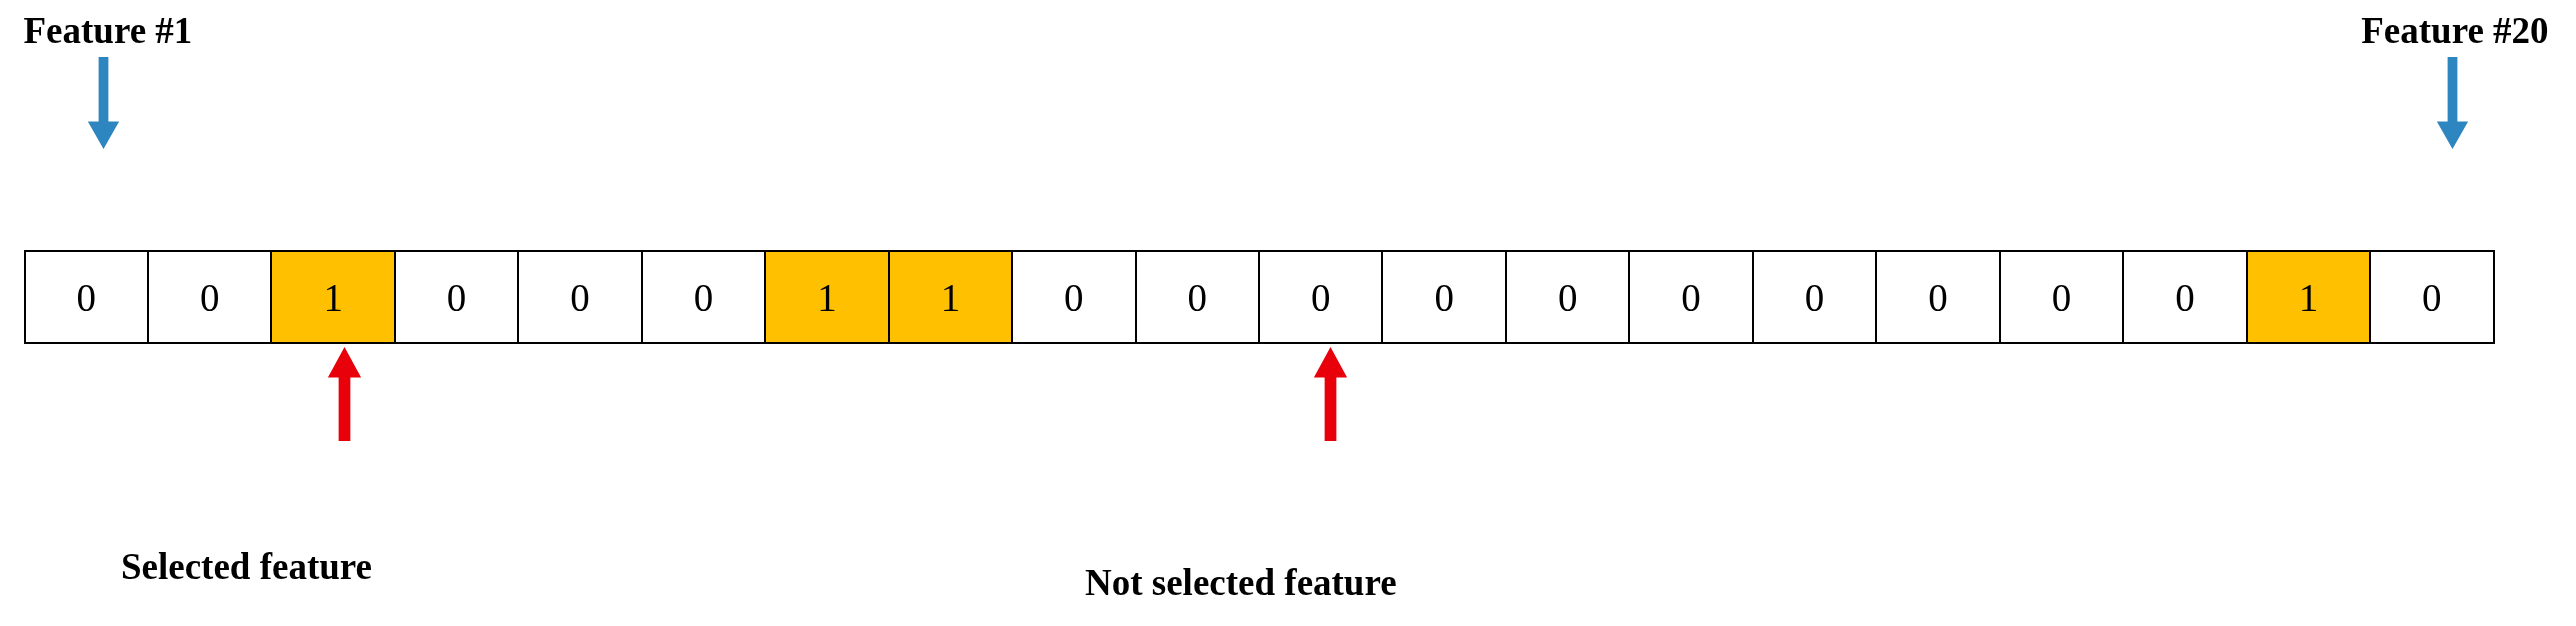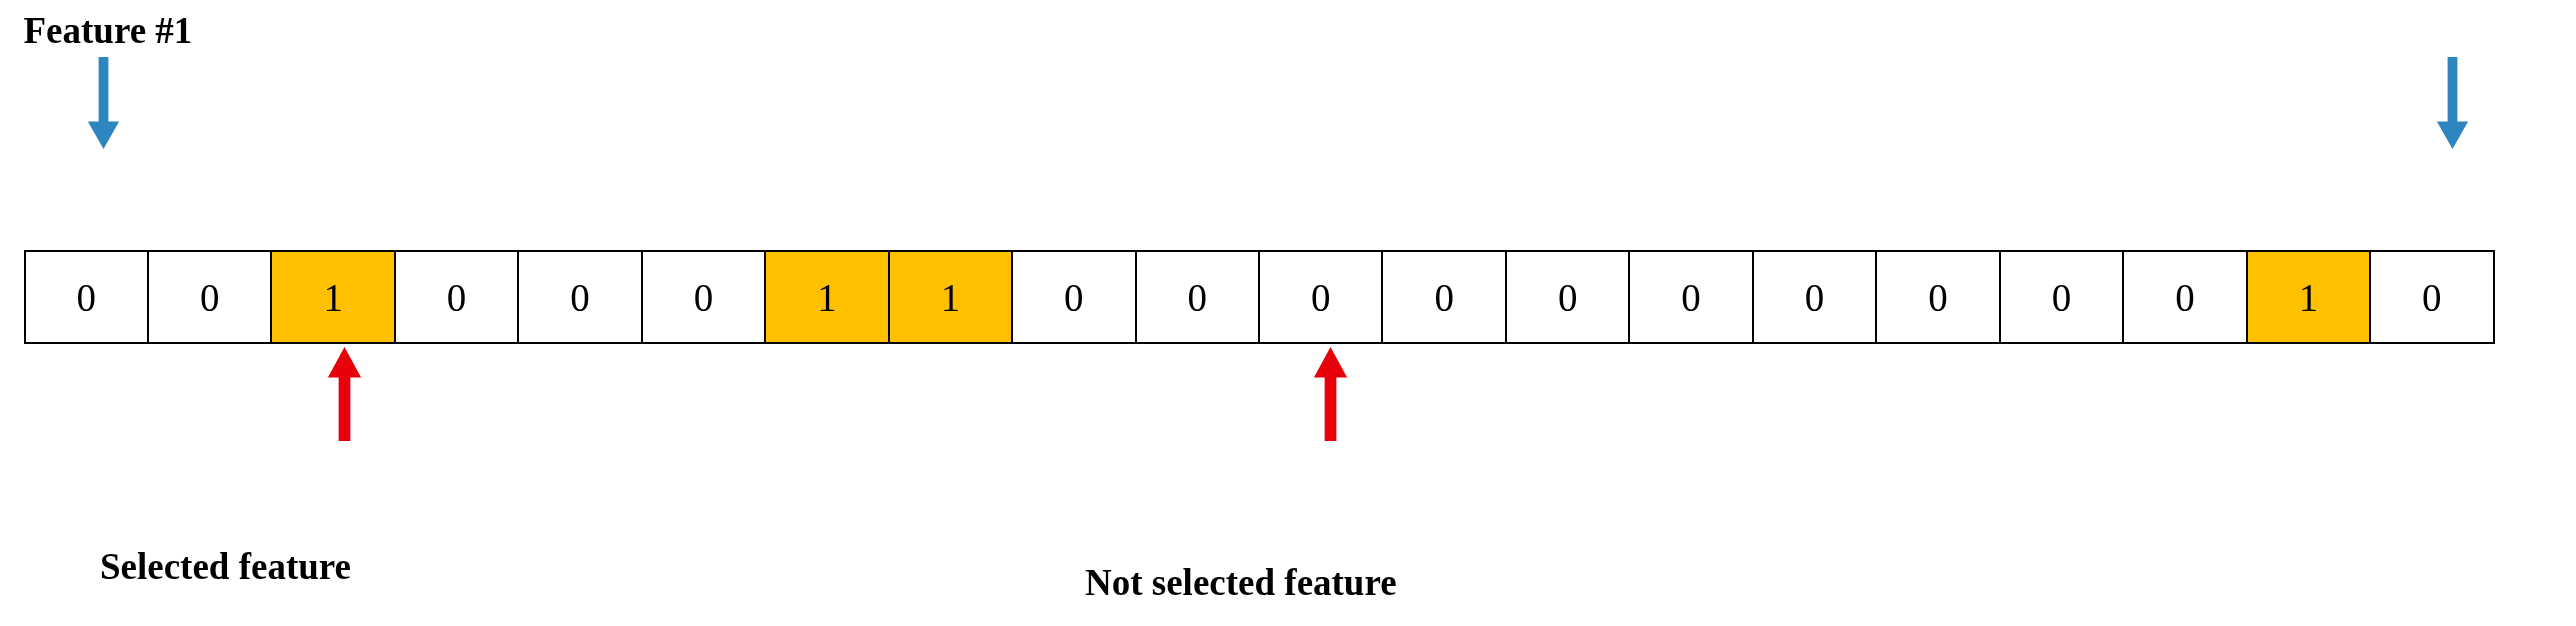--- a/index.html
+++ b/index.html
@@ -75,30 +75,31 @@
   
   .legend-caption {
     position: absolute;
     font-family: "Liberation Serif", "DejaVu Serif", serif;
     font-weight: bold;
     font-size: 37px;
     line-height: 1;
     color: #000000;
     white-space: nowrap;
   }
-  #legend-selected     { left: 100px;  top: 548px; }
+  #legend-selected     { left: 121px;  top: 548px; }
   #legend-not-selected { left: 1085px; top: 564px; }
 </style>
 </head>
 <body>
 
 <div id="diagram">
 
   <div id="caption-first" class="feature-caption">Feature #1</div>
 
+  <div id="caption-last" class="feature-caption">Feature #20</div>
 
   <svg class="arrow arrow-down-first" width="43" height="94" viewBox="0 0 44 96" aria-hidden="true">
     <polygon points="17,0 27,0 27,66 38,66 22,94 6,66 17,66" fill="#2E86C1"></polygon>
   </svg>
 
   <svg class="arrow arrow-down-last" width="43" height="94" viewBox="0 0 44 96" aria-hidden="true">
     <polygon points="17,0 27,0 27,66 38,66 22,94 6,66 17,66" fill="#2E86C1"></polygon>
   </svg>
 
   <div id="chromosome-strip">

